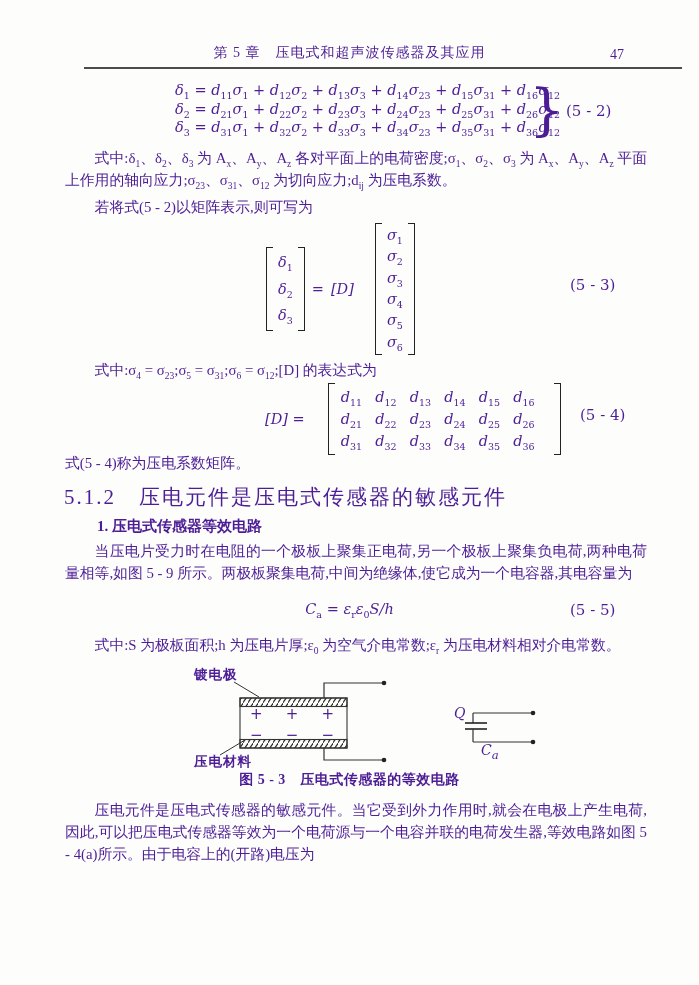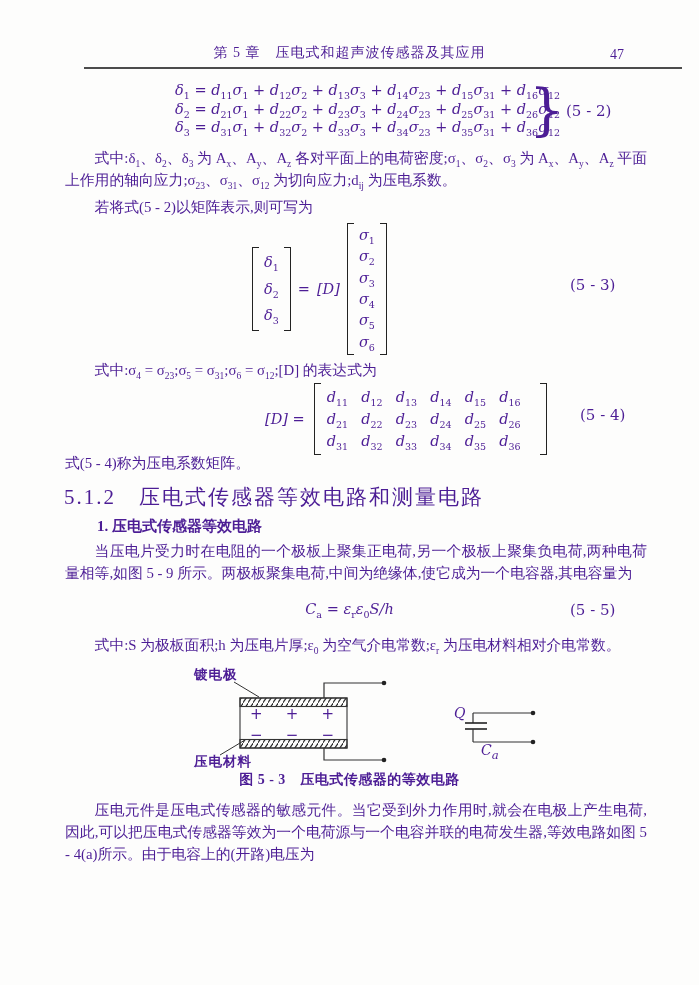--- a/index.html
+++ b/index.html
@@ -16,21 +16,21 @@
   
   .para{left:65px;width:582px;font-size:14.8px;line-height:22px;text-align:justify;text-justify:inter-ideograph;}
   .indent{text-indent:2em;}
   
   .math{font-family:"DejaVu Serif",serif;font-style:italic;font-size:14.5px;}
   .math sub, .para sub{font-size:9.5px;font-style:normal;line-height:0;}
   .eq-lines{line-height:18.5px;white-space:nowrap;}
   .brace{font-size:56px;line-height:60px;font-style:normal;font-family:"DejaVu Serif",serif;}
   .eq-label{font-size:15px;font-family:"DejaVu Serif",serif;}
   
-  .vec,.mat{display:flex;align-items:stretch;}
+  .vec,.mat{display:flex;align-items:stretch;margin-left:14px;}
   .br{width:6px;border:1.4px solid #222;}
   .br.l{border-right:none;}
   .br.r{border-left:none;}
   .vec-col{display:flex;flex-direction:column;justify-content:center;padding:0 5px;text-align:center;}
   .vec-col.delta span{height:26.5px;line-height:26.5px;}
   .vec-col.sigma span{height:21.3px;line-height:21.3px;}
   .eq53-row{display:flex;align-items:center;}
   .eq53-mid{margin:0 7px;white-space:nowrap;}
   .mat-grid{display:grid;grid-template-columns:repeat(6,34.5px);padding:3px 6px;}
   .mat-grid span{height:22px;line-height:22px;text-align:left;}
@@ -122,21 +122,21 @@
         <span>d<sub>35</sub></span>
         <span>d<sub>36</sub></span>
       </div>
       <div class="br r"></div>
     </div>
   </div>
   <div class="abs eq-label" style="top:406px;left:580px;">(5 - 4)</div>
 
   <div class="abs para" style="top:452px;">式(5 - 4)称为压电系数矩阵。</div>
 
-  <div class="abs section-heading">5.1.2　压电式传感器等效电路和测量电路</div>
+  <div class="abs section-heading">5.1.2　压电元件是压电式传感器的敏感元件</div>
   <div class="abs subheading">1. 压电式传感器等效电路</div>
 
   <div class="abs para indent" style="top:540px;">当压电片受力时在电阻的一个极板上聚集正电荷,另一个极板上聚集负电荷,两种电荷量相等,如图 5 - 9 所示。两极板聚集电荷,中间为绝缘体,使它成为一个电容器,其电容量为</div>
 
   <div class="abs centered math" style="top:601px;">C<sub>a</sub> = ε<sub>r</sub>ε<sub>0</sub>S/h</div>
   <div class="abs eq-label" style="top:601px;left:570px;">(5 - 5)</div>
 
   <div class="abs para indent" style="top:634px;">式中:S 为极板面积;h 为压电片厚;ε<sub>0</sub> 为空气介电常数;ε<sub>r</sub> 为压电材料相对介电常数。</div>
 
   <div class="abs figure">

